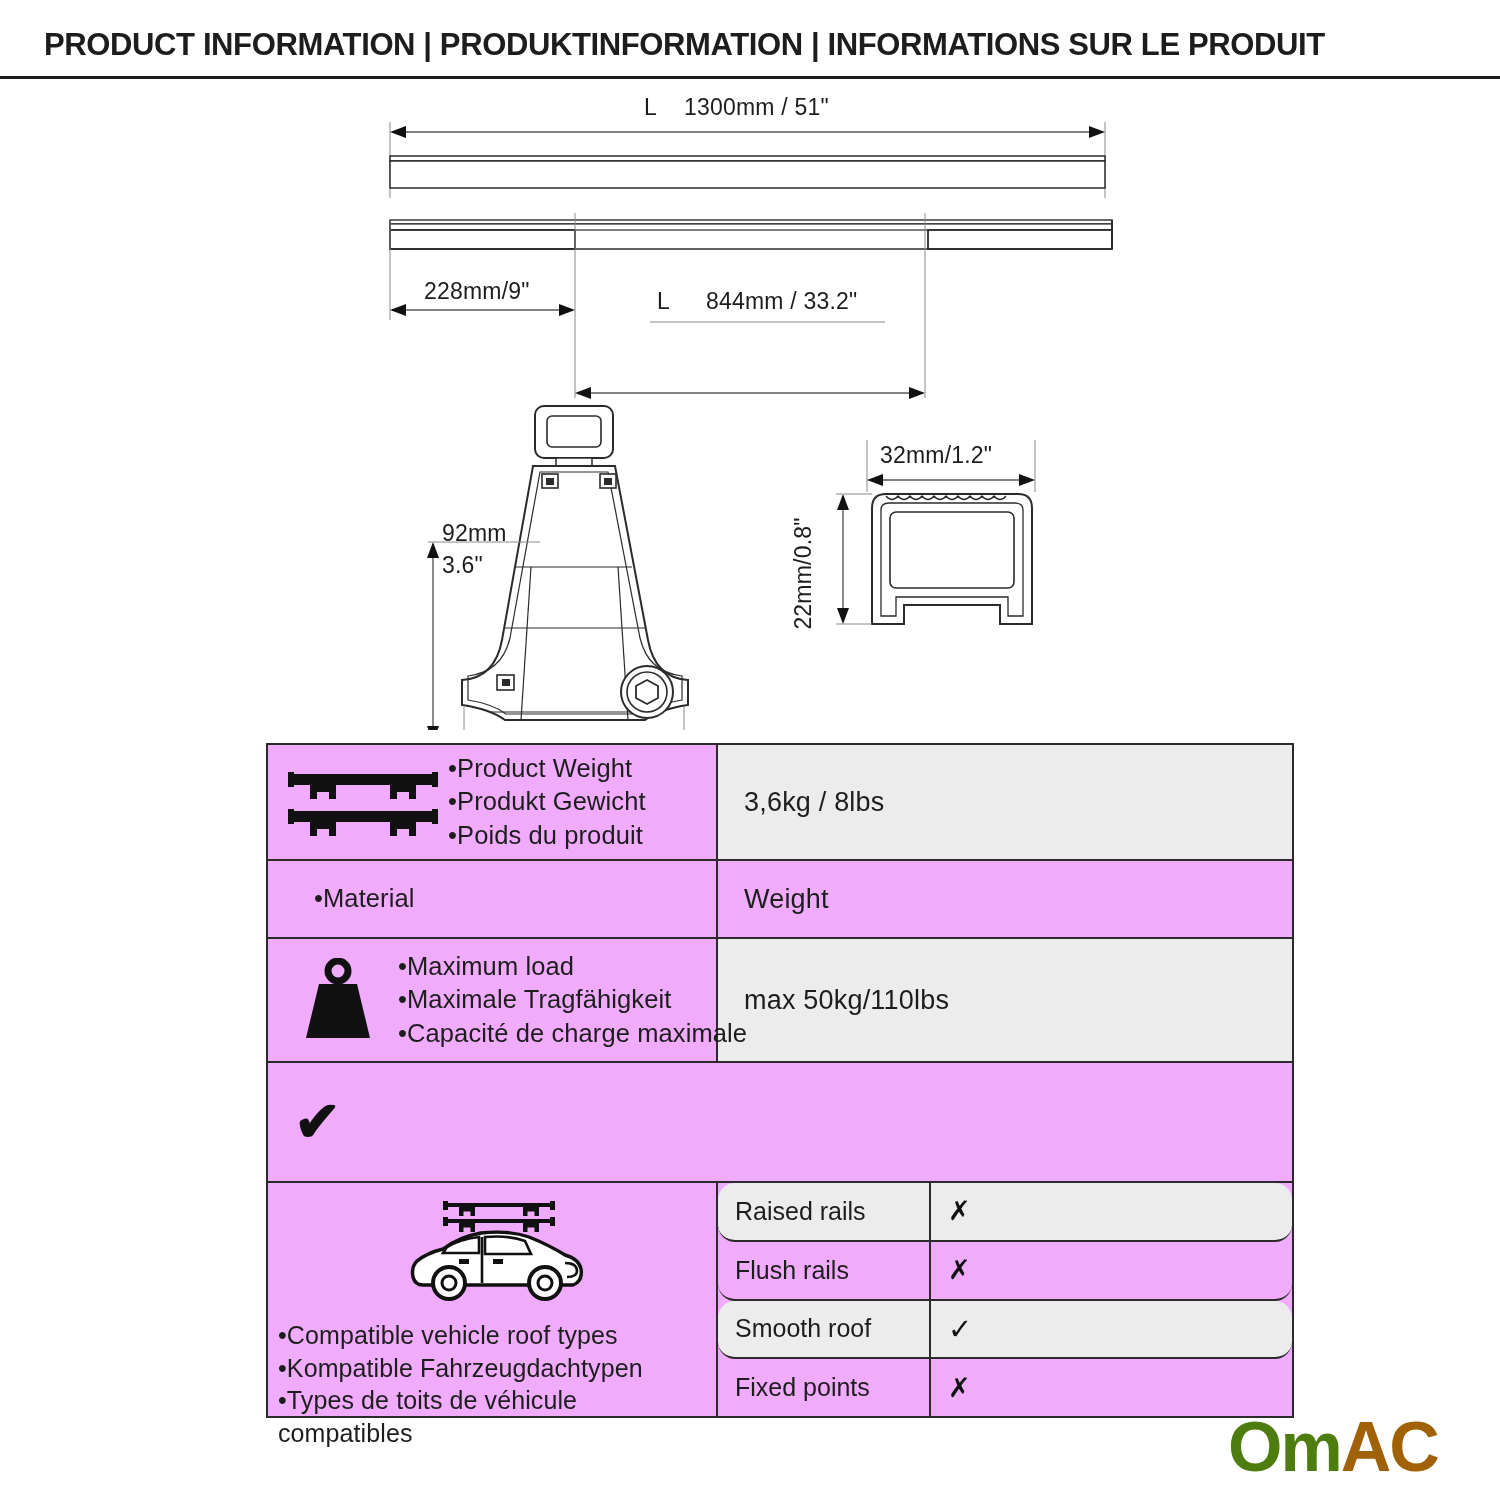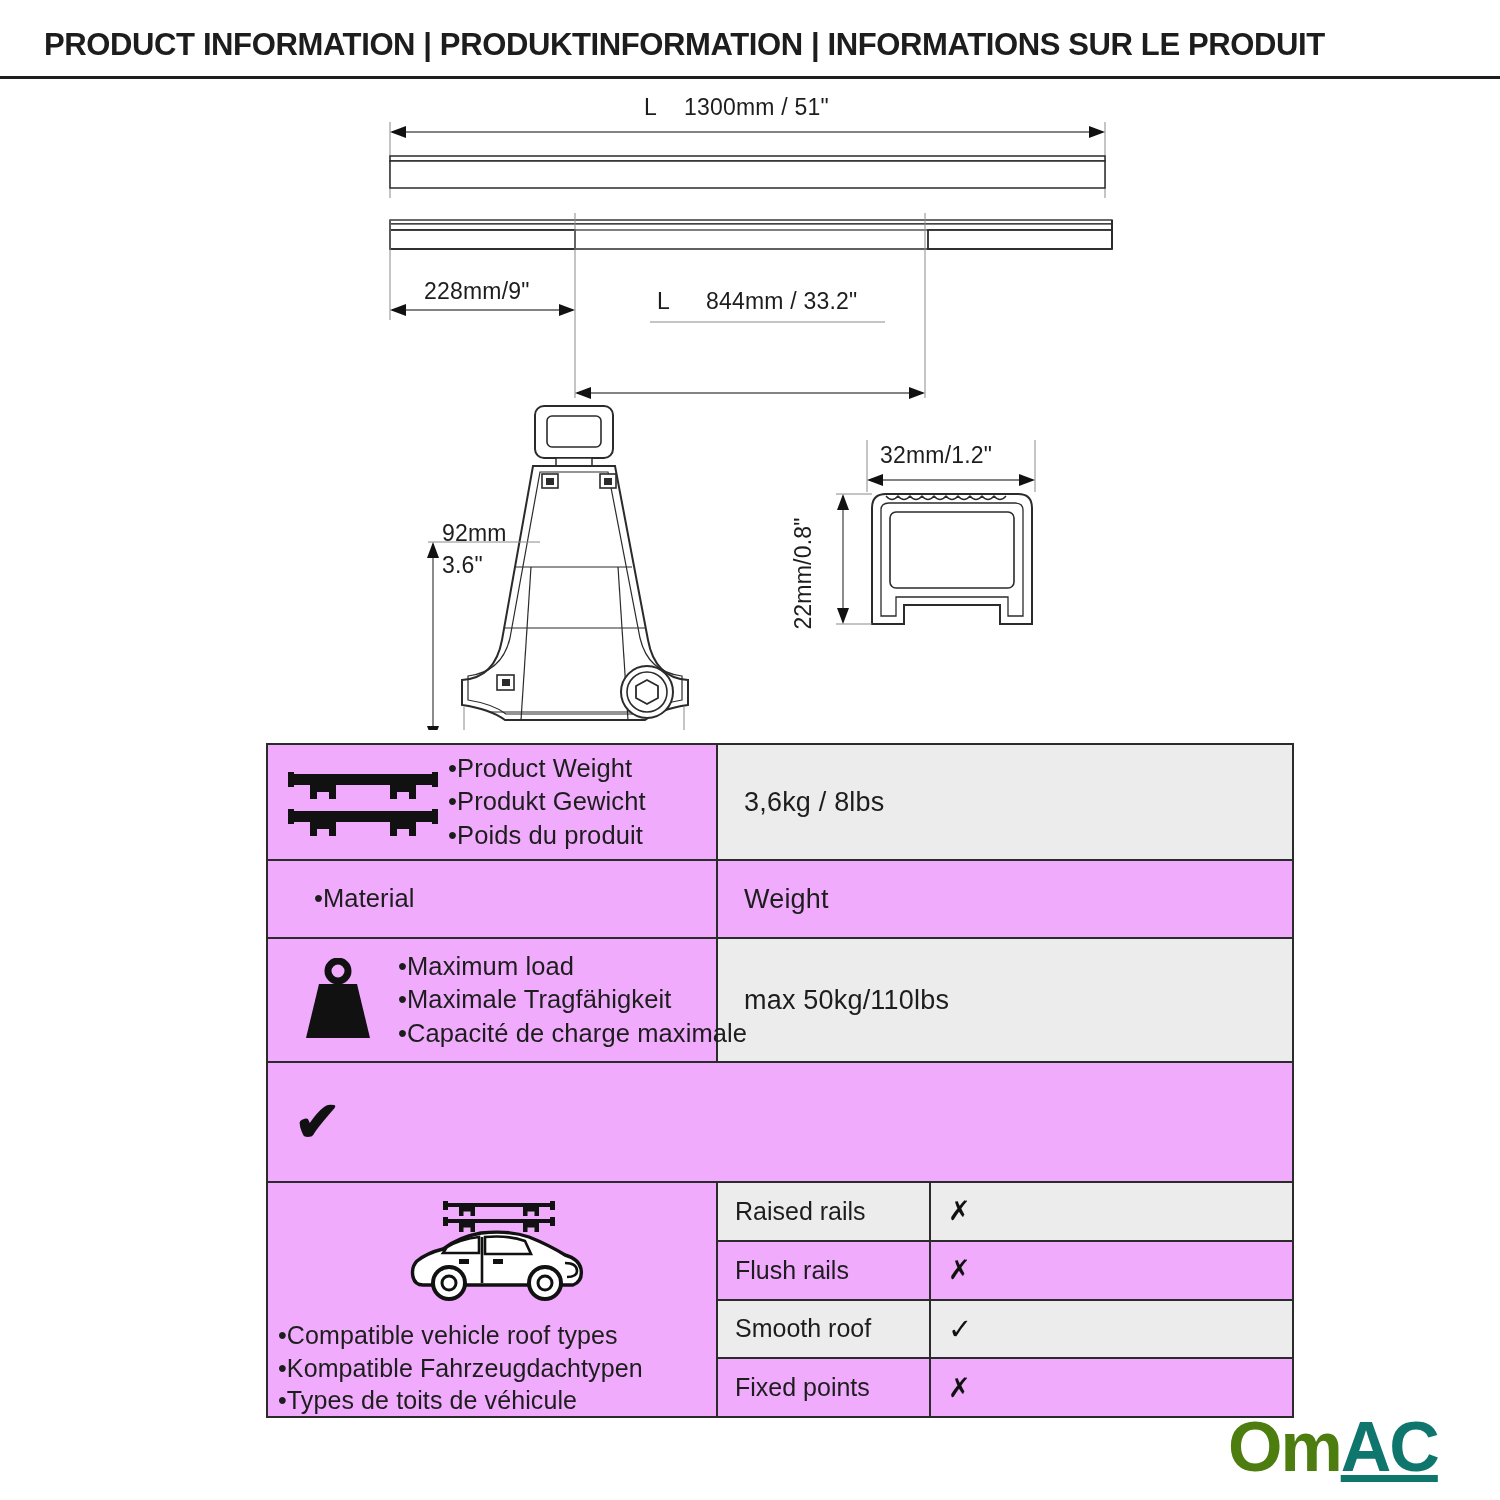--- a/index.html
+++ b/index.html
@@ -71,21 +71,21 @@
   .icon-box {
     width: 170px; min-width: 170px;
     display: flex; align-items: center; justify-content: center;
   }
   .label-list { font-size: 25.5px; line-height: 1.30; color: #1d1d1d; letter-spacing: 0.1px; }
   .label-list div { white-space: nowrap; }
   .check-mark { font-size: 56px; line-height: 1; font-weight: 700; color: #111; }
 
   
   .roof-wrap { flex: 1; display: flex; flex-direction: column; }
-  .roof-row { display: flex; flex: 1; border-bottom: 2px solid #2b2b2b; }
+  .roof-row { display: flex; flex: 1; border-bottom: 2px solid #2b2b2b; border-radius: 17px; }
   .roof-row:last-child { border-bottom: none; }
   .roof-name {
     width: 213px; min-width: 213px;
     border-right: 2px solid #2b2b2b;
     display: flex; align-items: center;
     padding-left: 17px;
     font-size: 25px; color: #1d1d1d;
   }
   .roof-val {
     flex: 1; display: flex; align-items: center; padding-left: 17px;
@@ -96,21 +96,21 @@
   .compat-left { flex-direction: column; align-items: flex-start; justify-content: flex-start; padding-top: 14px; }
 
   
   #logo {
     position: absolute; left: 1228px; top: 1412px;
     font-size: 70px; font-weight: 700; letter-spacing: -2px;
     line-height: 1;
     font-family: "Liberation Sans", sans-serif;
   }
   #logo .blk { color: #4d7c0f; }
-  #logo .red { color: #0f766e; text-decoration: underline; }
+  #logo .red { color: #a16207; }
 </style>
 </head>
 <body>
 
 <div id="page">
 
   <div id="header-title">PRODUCT INFORMATION | PRODUKTINFORMATION | INFORMATIONS SUR LE PRODUIT</div>
   <div id="header-rule"></div>
 
   <div id="drawing">
@@ -325,20 +325,21 @@
             <circle cx="52" cy="86" r="16" fill="#fff" stroke="#111" stroke-width="4"></circle>
             <circle cx="52" cy="86" r="7" fill="#fff" stroke="#111" stroke-width="3"></circle>
             <circle cx="148" cy="86" r="16" fill="#fff" stroke="#111" stroke-width="4"></circle>
             <circle cx="148" cy="86" r="7" fill="#fff" stroke="#111" stroke-width="3"></circle>
           </svg>
         </div>
         <div class="label-list" style="margin-top:14px;font-size:25px;">
           <div>•Compatible vehicle roof types</div>
           <div>•Kompatible Fahrzeugdachtypen</div>
           <div>•Types de toits de véhicule</div>
+          <div>compatibles</div>
         </div>
       </div>
 
       <div class="roof-wrap">
         <div class="roof-row shaded">
           <div class="roof-name">Raised rails</div>
           <div class="roof-val">✗</div>
         </div>
         <div class="roof-row">
           <div class="roof-name">Flush rails</div>

